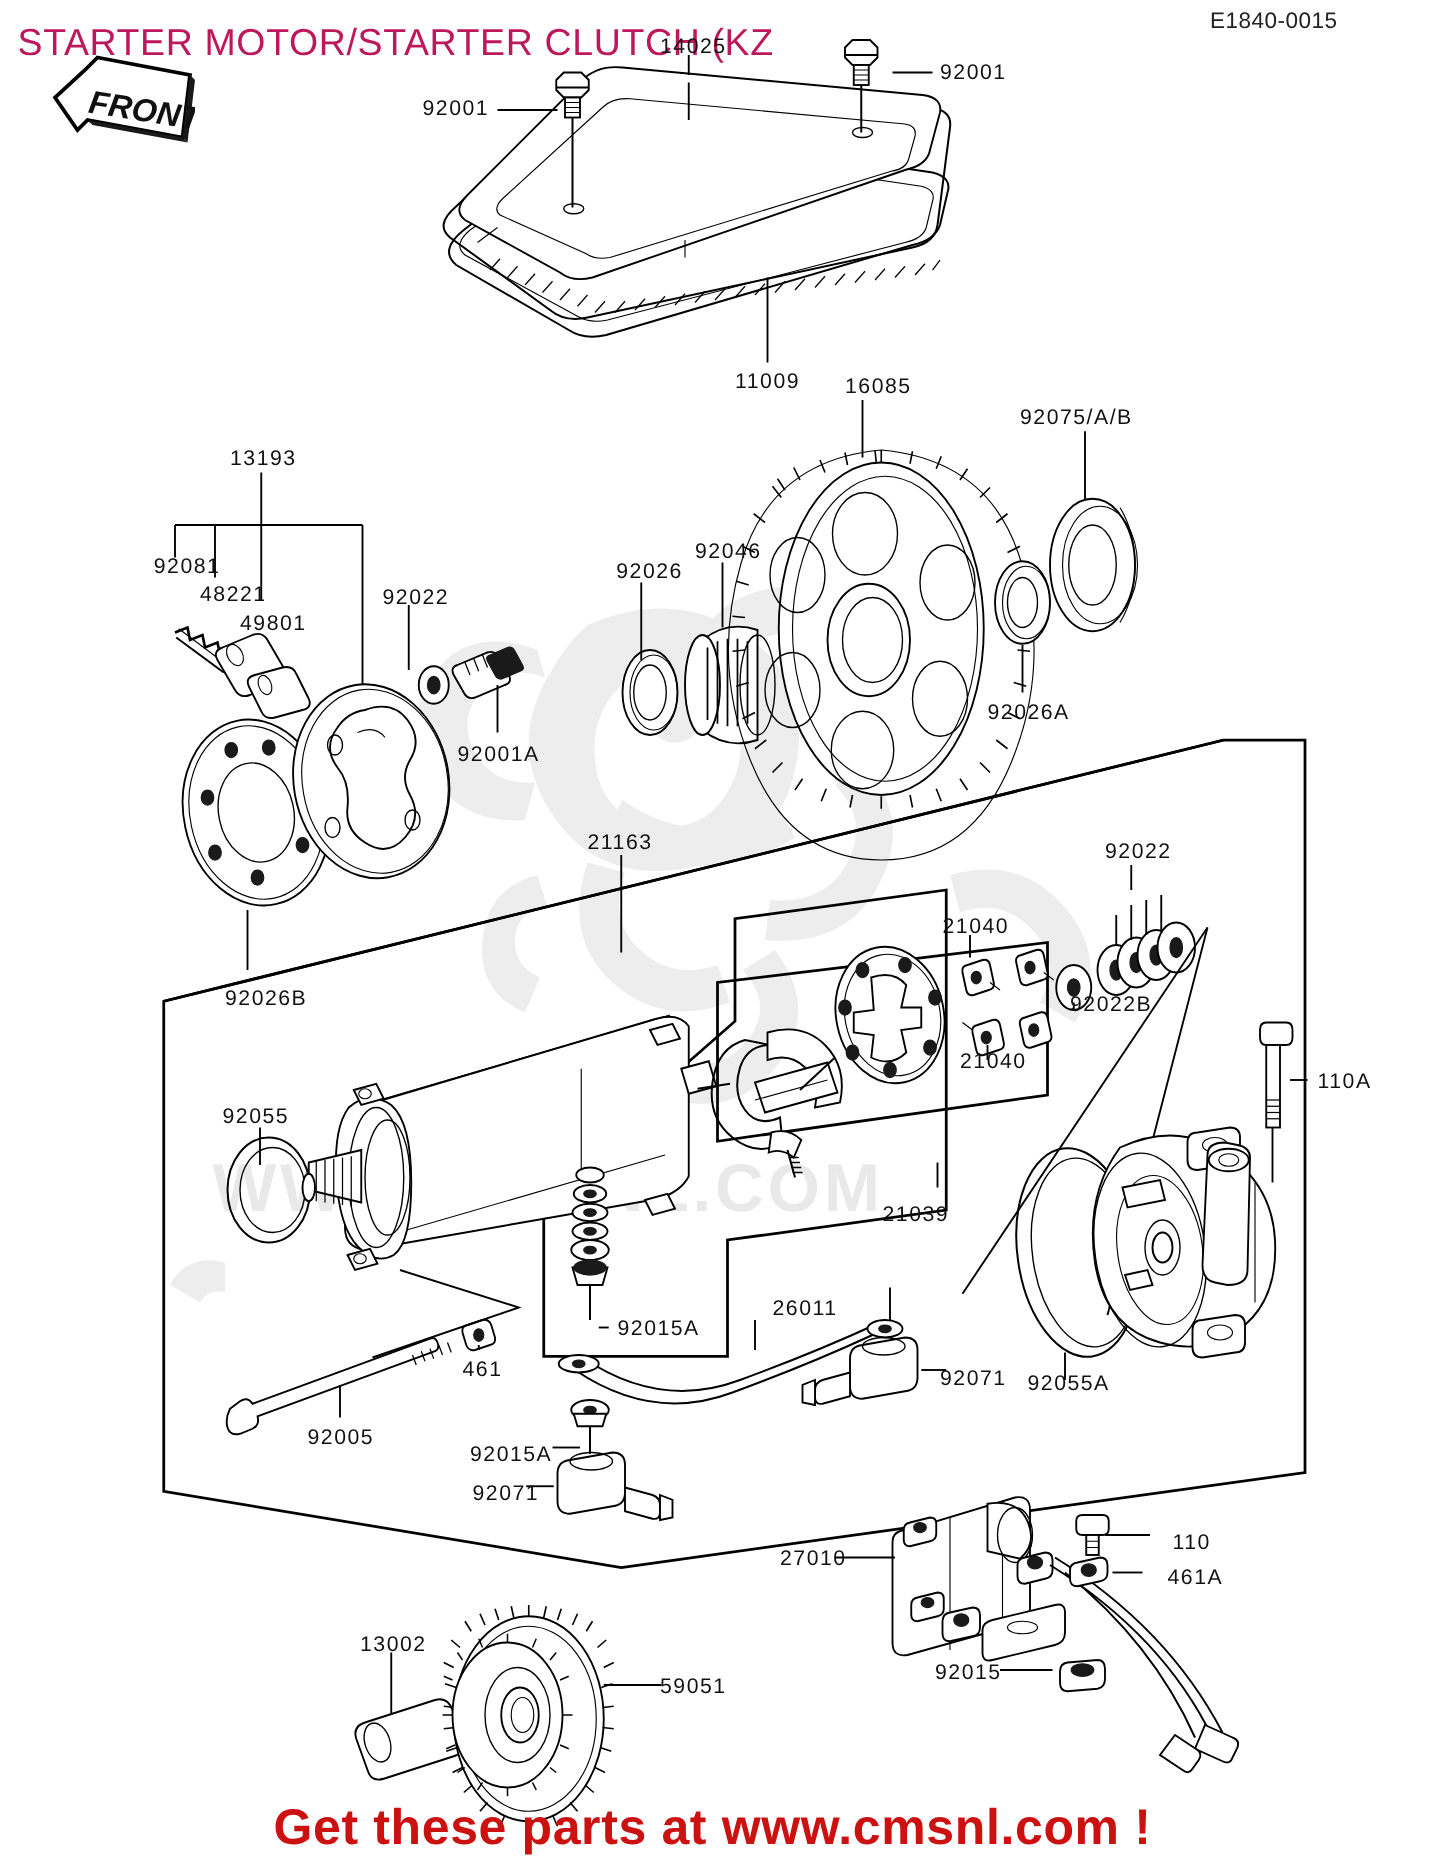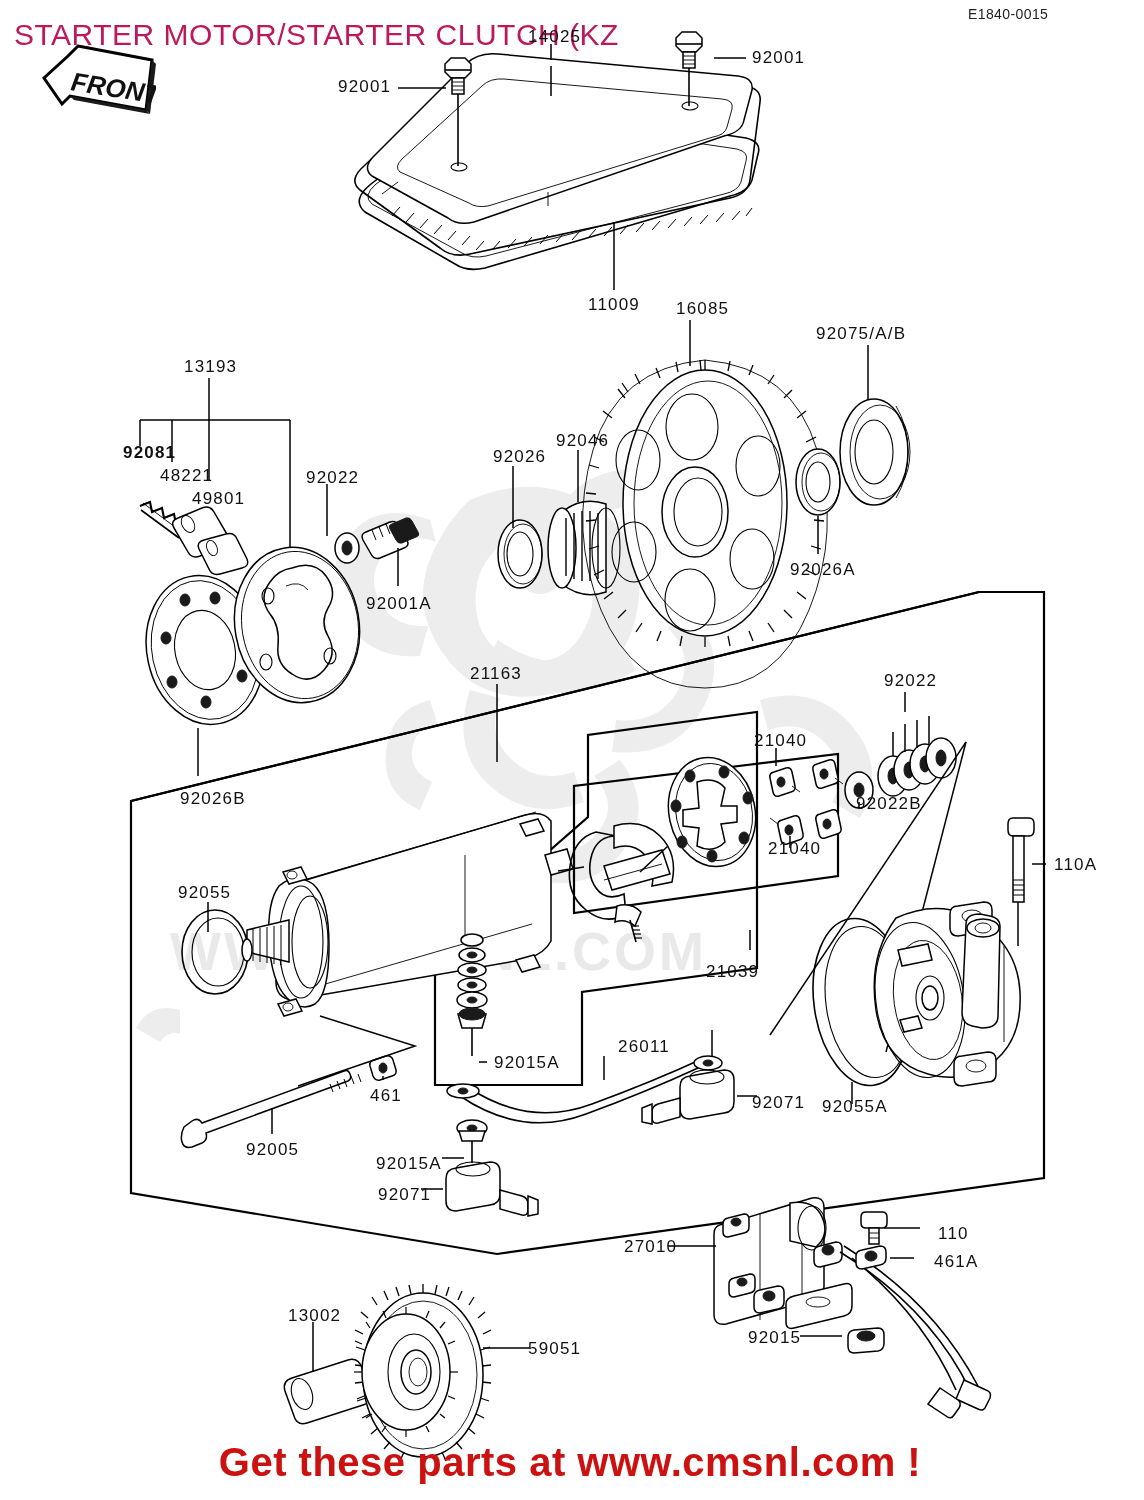--- a/index.html
+++ b/index.html
@@ -21,21 +21,21 @@
     left:14px; top:18px;
     font-size:30px;
     letter-spacing:.5px;
     color:#be185d;
     white-space:nowrap;
     font-weight:400;
   }
   .drawno{
     position:absolute;
     left:968px; top:6px;
-    font-size:14px;
+    font-size:18px;
     color:#222222;
     letter-spacing:.4px;
     white-space:nowrap;
   }
   .footer{
     position:absolute;
     left:0; top:1440px;
     width:1140px;
     text-align:center;
     font-size:40px;
@@ -709,21 +709,21 @@
   </svg>
 
   <div id="callout-layer">
       <div class="lbl" style="left: 528px; top: 28px;">14025</div>
       <div class="lbl" style="left: 752px; top: 49px;">92001</div>
       <div class="lbl" style="left: 338px; top: 78px;">92001</div>
       <div class="lbl" style="left: 588px; top: 296px;">11009</div>
       <div class="lbl" style="left: 676px; top: 300px;">16085</div>
       <div class="lbl" style="left: 816px; top: 325px;">92075/A/B</div>
       <div class="lbl" style="left: 184px; top: 358px;">13193</div>
-      <div class="lbl" style="left: 123px; top: 444px; font-weight: bold;">92081</div>
+      <div class="lbl" style="left: 123px; top: 444px;">92081</div>
       <div class="lbl" style="left: 493px; top: 448px;">92026</div>
       <div class="lbl" style="left: 556px; top: 432px;">92046</div>
       <div class="lbl" style="left: 160px; top: 467px;">48221</div>
       <div class="lbl" style="left: 306px; top: 469px;">92022</div>
       <div class="lbl" style="left: 192px; top: 490px;">49801</div>
       <div class="lbl" style="left: 790px; top: 561px;">92026A</div>
       <div class="lbl" style="left: 366px; top: 595px;">92001A</div>
       <div class="lbl" style="left: 470px; top: 665px;">21163</div>
       <div class="lbl" style="left: 884px; top: 672px;">92022</div>
       <div class="lbl" style="left: 754px; top: 732px;">21040</div>

